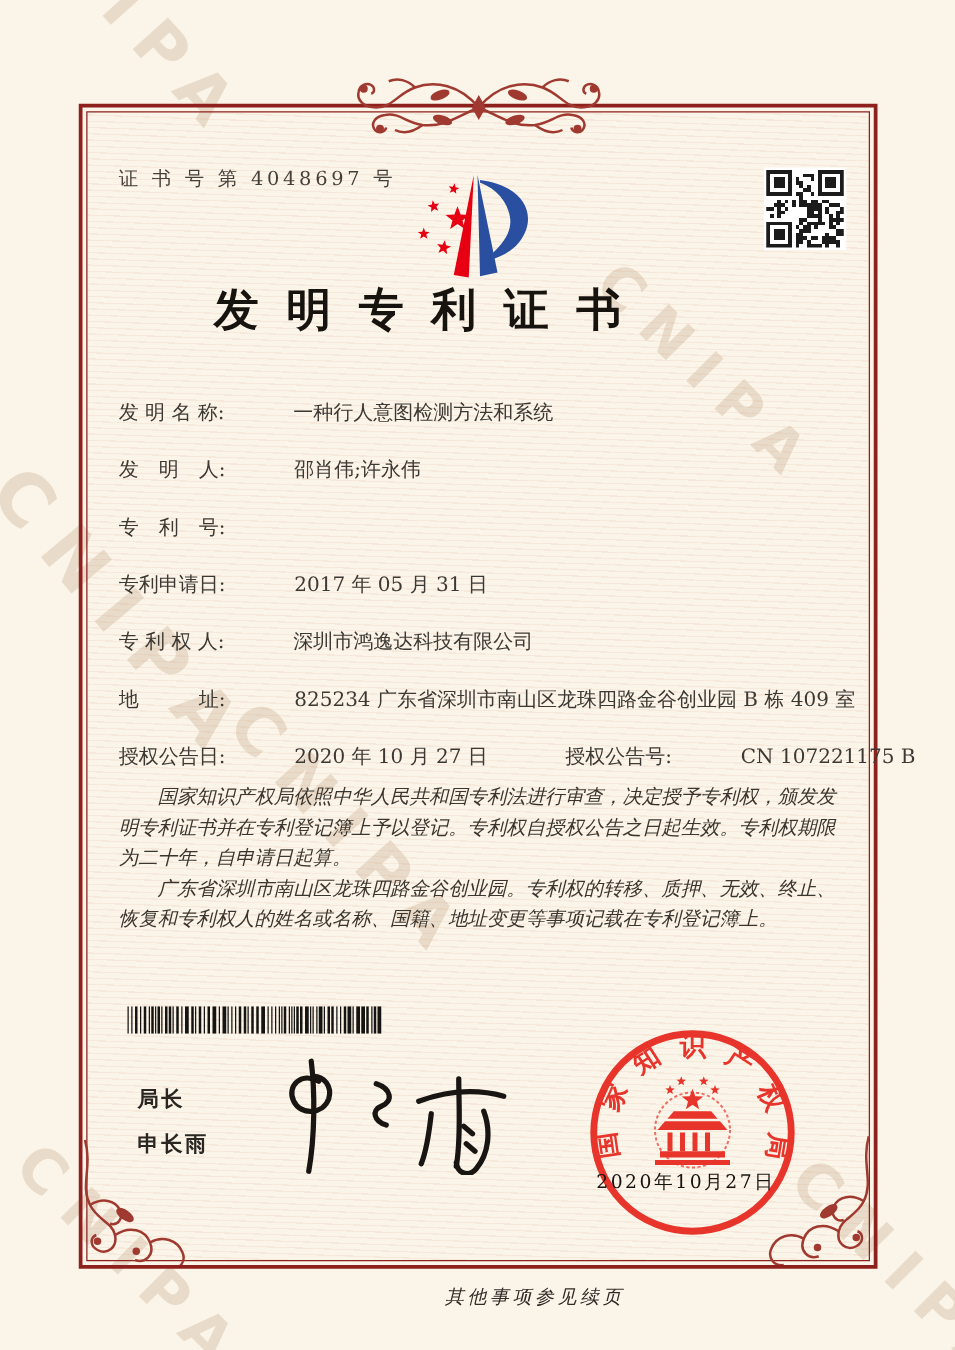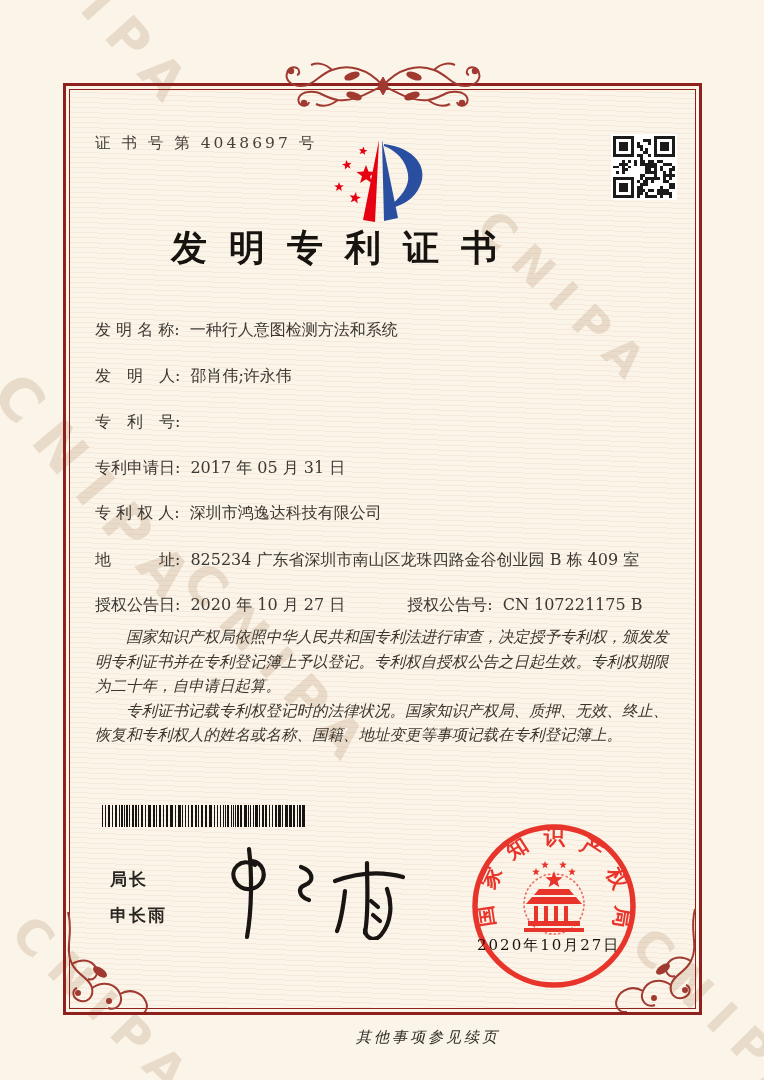--- a/index.html
+++ b/index.html
@@ -18,21 +18,21 @@
   
   .cert-no{position:absolute;left:95px;top:133px;z-index:3;font-family:"DejaVu Serif",serif;
            font-size:15.5px;letter-spacing:3px;color:#45403a;}
   .logo{position:absolute;left:322px;top:134px;z-index:3;}
   .qr{position:absolute;left:611px;top:134px;width:62px;height:62px;z-index:3;background:#fff;padding:2px;}
   .title{position:absolute;left:0;top:224px;width:668px;text-align:center;z-index:3;
          font-size:36px;font-weight:700;letter-spacing:22px;text-indent:22px;color:#17130f;}
   .row{position:absolute;left:95px;z-index:3;display:flex;align-items:flex-start;
        font-family:"DejaVu Serif",serif;font-size:16px;line-height:22px;color:#3c3833;}
   .row .lab{flex:0 0 auto;margin-right:10px;white-space:nowrap;}
-  .row .val{white-space:pre-wrap;}
+  .row .val{white-space:pre-wrap;margin-left:45px;}
   .addr .val{width:452px;}
   .pair2{margin-left:62px;display:flex;justify-content:space-between;}
   .paras{position:absolute;left:95px;top:625px;width:576px;z-index:3;
          font-family:"DejaVu Serif",serif;font-style:italic;font-size:15.5px;line-height:24.5px;color:#3a352e;}
   .paras p{margin:0;text-indent:2em;}
   .barcode{position:absolute;left:100px;top:805px;width:212px;height:22px;z-index:3;}
   .director{position:absolute;left:110px;z-index:3;font-size:17px;font-weight:600;color:#2a2622;letter-spacing:2px;}
   .sig{position:absolute;left:215px;top:845px;z-index:3;}
   .seal{position:absolute;left:468px;top:820px;z-index:4;}
   .seal-date{position:absolute;left:477px;top:936px;z-index:5;font-family:"DejaVu Serif",serif;
@@ -269,21 +269,21 @@
     <span class="lab">授权公告日:</span>
     <span class="val">2020 年 10 月 27 日</span>
     <span class="pair2">
       <span class="lab">授权公告号:</span>
       <span class="val">CN 107221175 B</span>
     </span>
   </div>
 
   <div class="paras">
     <p>国家知识产权局依照中华人民共和国专利法进行审查，决定授予专利权，颁发发明专利证书并在专利登记簿上予以登记。专利权自授权公告之日起生效。专利权期限为二十年，自申请日起算。</p>
-    <p>专利证书记载专利权登记时的法律状况。国家知识产权局、质押、无效、终止、恢复和专利权人的姓名或名称、国籍、地址变更等事项记载在专利登记簿上。</p>
+    <p>广东省深圳市南山区龙珠四路金谷创业园。专利权的转移、质押、无效、终止、恢复和专利权人的姓名或名称、国籍、地址变更等事项记载在专利登记簿上。</p>
   </div>
 
   <svg class="barcode" id="barcode" viewBox="0 0 212 22" preserveAspectRatio="none">
       <rect x="2" y="0" width="1" height="22" fill="#161412"></rect>
       <rect x="5" y="0" width="1" height="22" fill="#161412"></rect>
       <rect x="8" y="0" width="2" height="22" fill="#161412"></rect>
       <rect x="12" y="0" width="1" height="22" fill="#161412"></rect>
       <rect x="15" y="0" width="2" height="22" fill="#161412"></rect>
       <rect x="19" y="0" width="1" height="22" fill="#161412"></rect>
       <rect x="21" y="0" width="2" height="22" fill="#161412"></rect>

